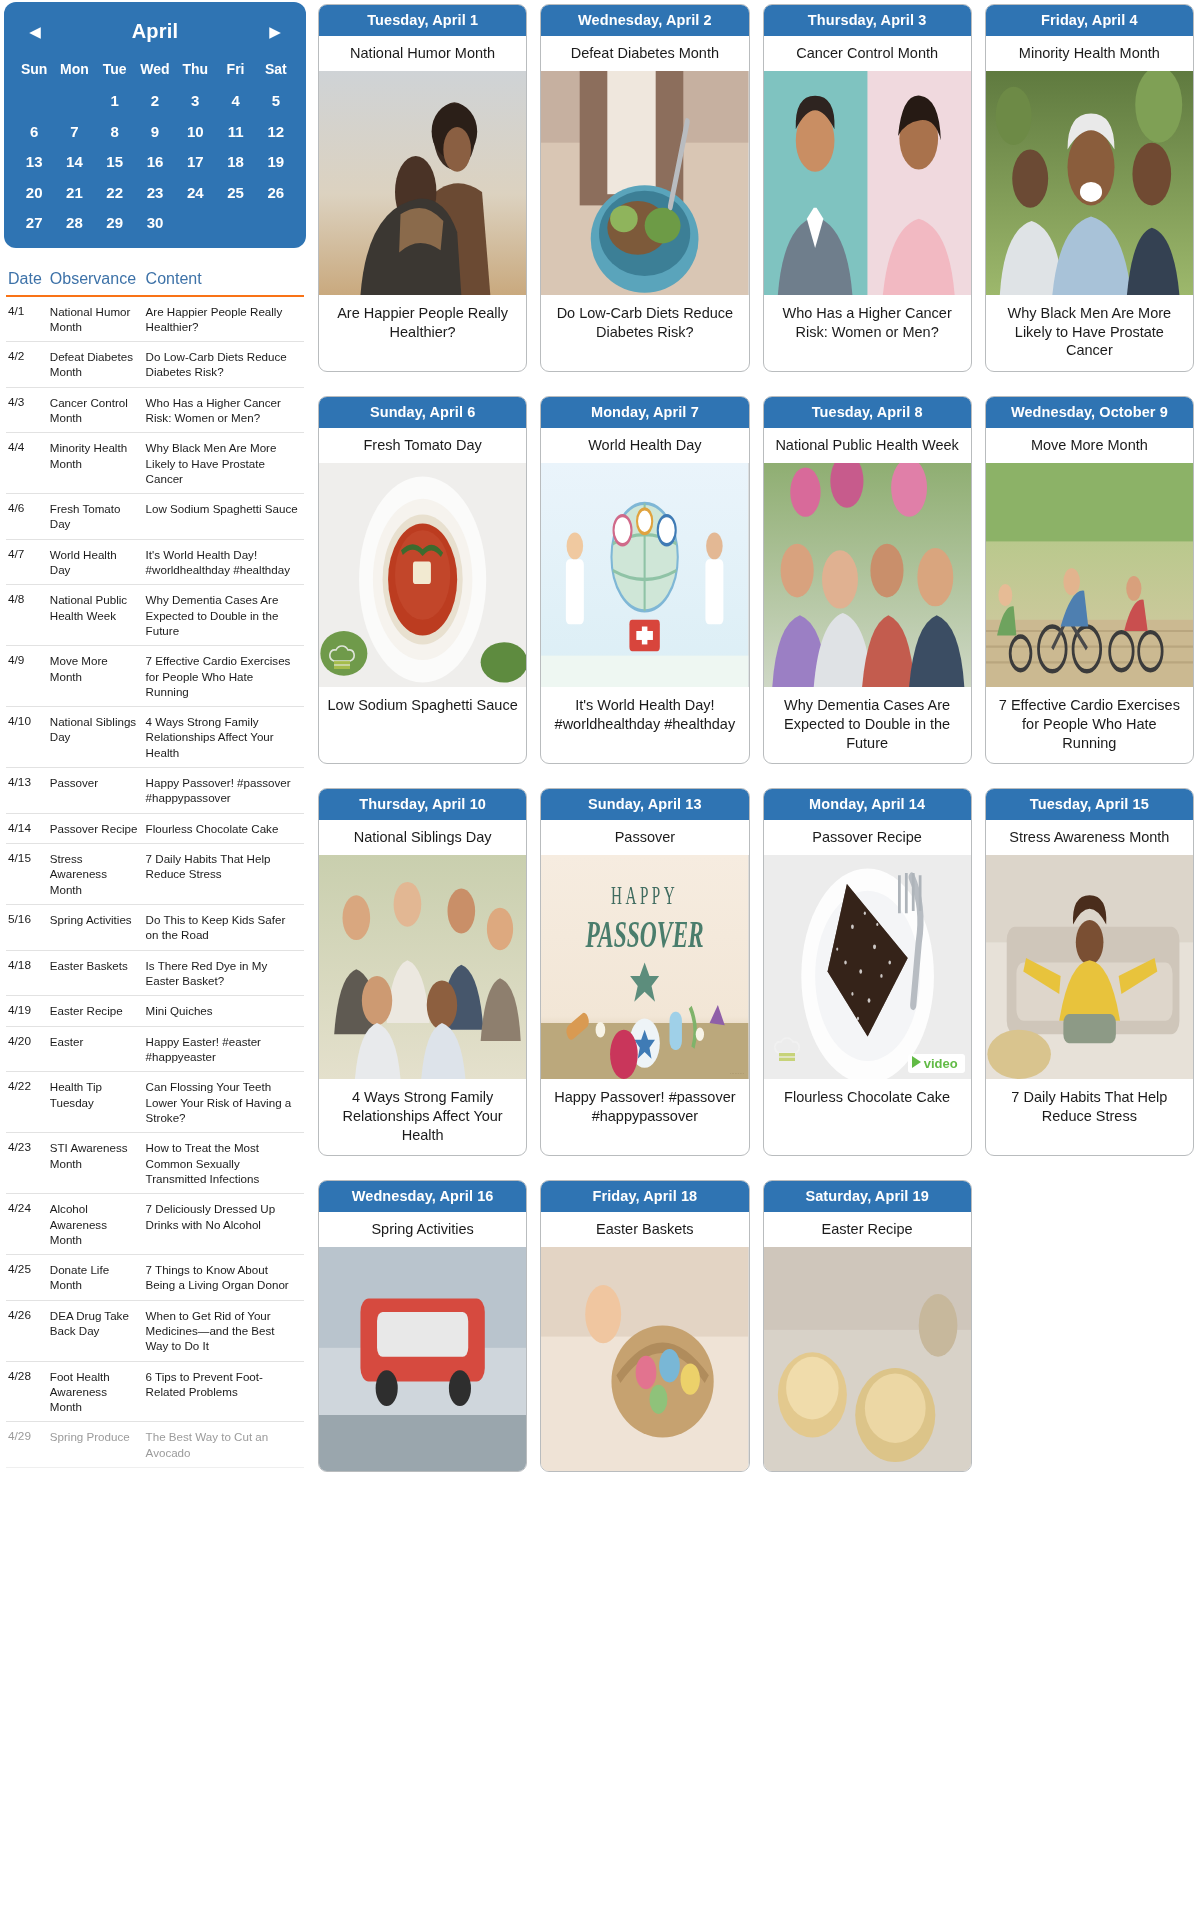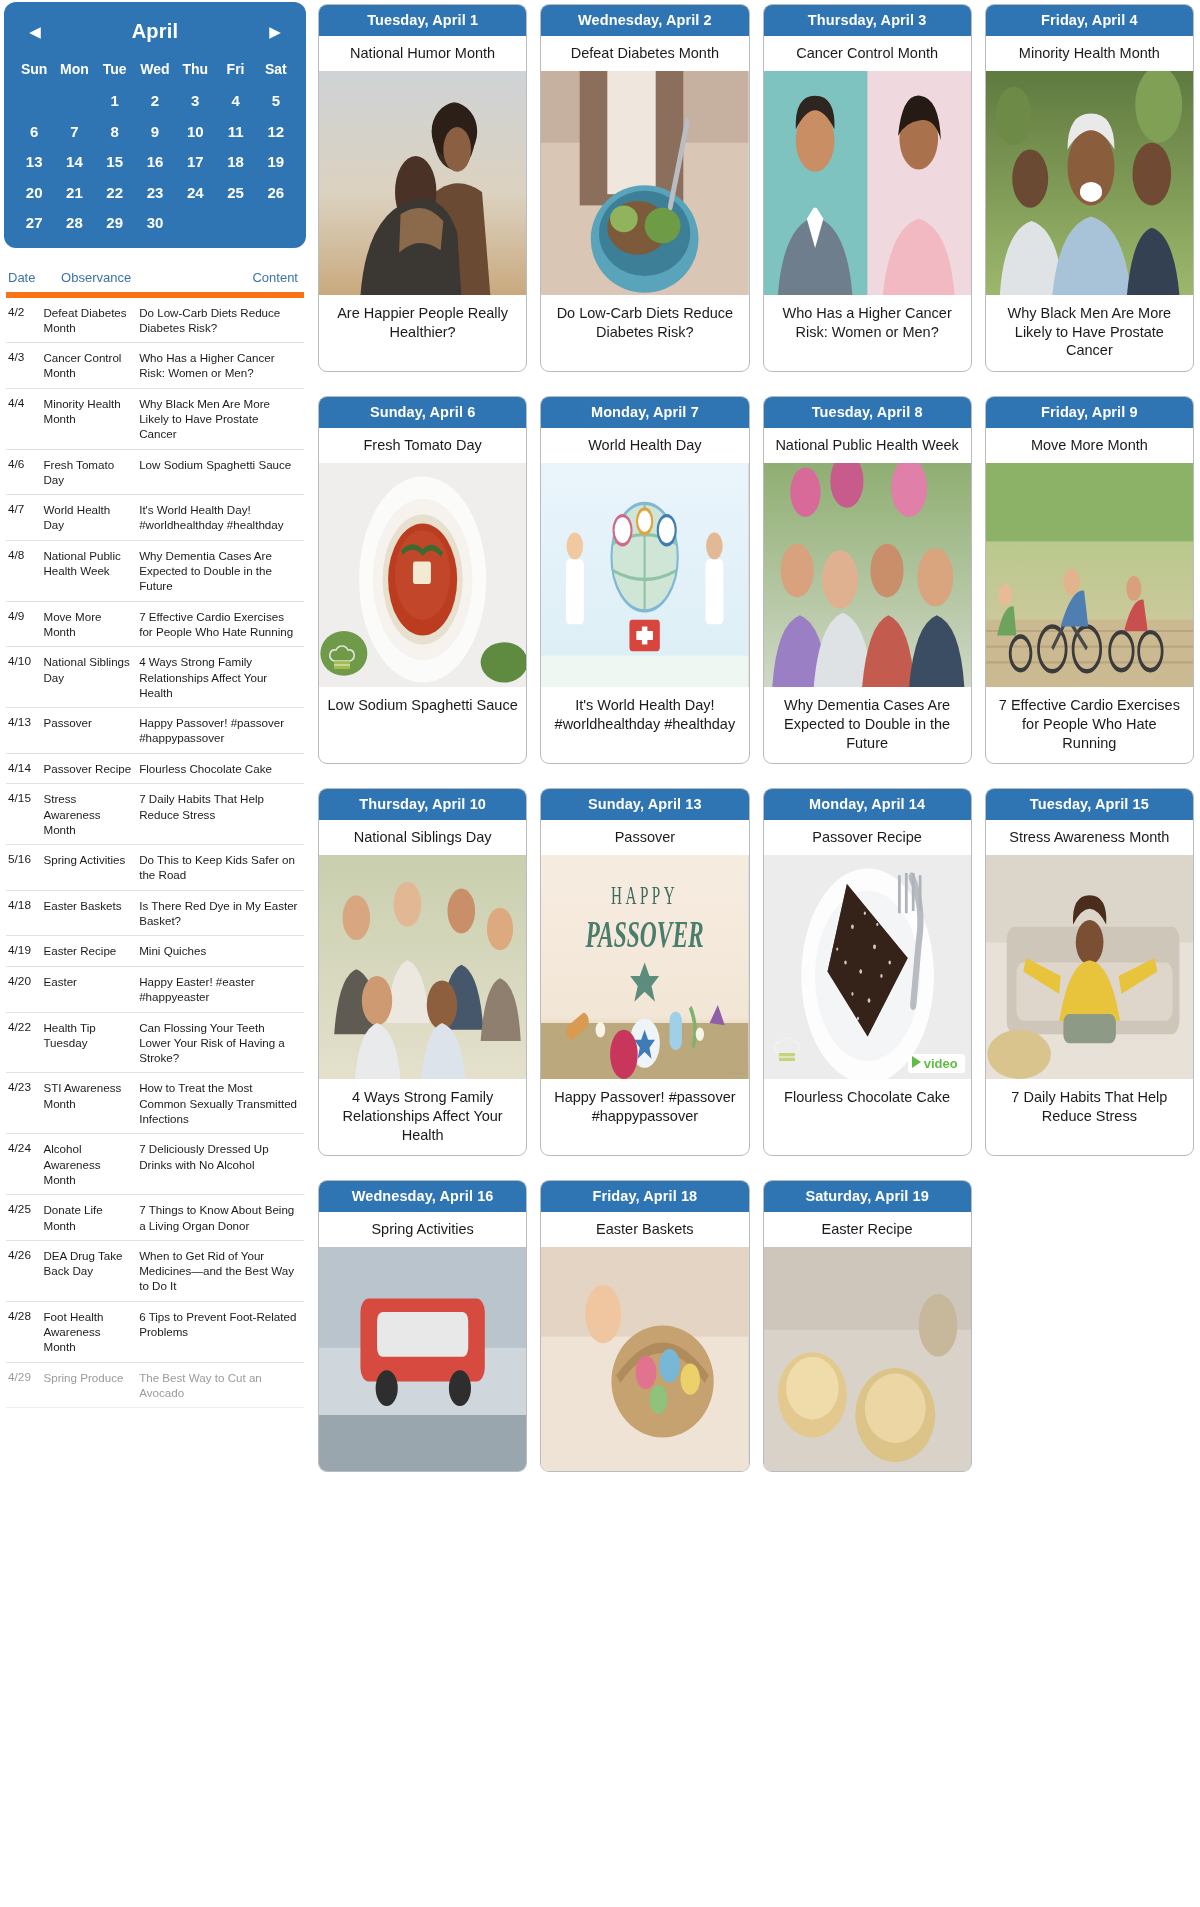--- a/index.html
+++ b/index.html
@@ -79,26 +79,26 @@
   .cal-day.empty { visibility: hidden; }
 
   
   .obs-table {
     margin: 22px 6px 0 6px;
     width: 298px;
     border-collapse: collapse;
     font-size: 11.6px;
   }
   .obs-table th {
-    text-align: right;
+    text-align: left;
     font-weight: 400;
-    font-size: 13px;
+    font-size: 16px;
     color: #3d72a8;
     padding: 0 6px 7px 2px;
-    border-bottom: 6px solid #f97316;
+    border-bottom: 2px solid #f97316;
     white-space: nowrap;
   }
   .obs-table td {
     vertical-align: top;
     padding: 7px 6px 7px 2px;
     border-bottom: 1px solid #e2e2e2;
     color: #1b1b1b;
     line-height: 1.32;
   }
   .obs-table td.c-date { width: 34px; white-space: nowrap; font-size: 11.8px; }
@@ -249,20 +249,25 @@
     <table class="obs-table">
       <thead>
         <tr>
           <th>Date</th>
           <th>Observance</th>
           <th>Content</th>
         </tr>
       </thead>
       <tbody id="obs-body">
           <tr>
+            <td class="c-date">4/1</td>
+            <td class="c-obs">National Humor Month</td>
+            <td class="c-cont">Are Happier People Really Healthier?</td>
+          </tr>
+          <tr>
             <td class="c-date">4/2</td>
             <td class="c-obs">Defeat Diabetes Month</td>
             <td class="c-cont">Do Low-Carb Diets Reduce Diabetes Risk?</td>
           </tr>
           <tr>
             <td class="c-date">4/3</td>
             <td class="c-obs">Cancer Control Month</td>
             <td class="c-cont">Who Has a Higher Cancer Risk: Women or Men?</td>
           </tr>
           <tr>
@@ -534,21 +539,21 @@
               <path d="M72 200 q8 -58 42 -66 q36 8 42 66z" fill="#dfe2e5"></path>
               <circle cx="178" cy="96" r="24" fill="#c98f6b"></circle>
               <path d="M142 200 q8 -56 38 -64 q32 8 38 64z" fill="#c35c4e"></path>
               <circle cx="248" cy="102" r="26" fill="#d9a57e"></circle>
               <path d="M210 200 q8 -56 40 -64 q34 8 40 64z" fill="#3b4d63"></path>
             </svg>
           </div>
           <div class="card-cap">Why Dementia Cases Are Expected to Double in the Future</div>
         </div>
         <div class="card">
-          <div class="card-head">Friday, April 9</div>
+          <div class="card-head">Wednesday, October 9</div>
           <div class="card-obs">Move More Month</div>
           <div class="card-img">
             <svg viewBox="0 0 300 200" preserveAspectRatio="none">
               <defs>
                 <linearGradient id="g8" x1="0" y1="0" x2="0" y2="1">
                   <stop offset="0" stop-color="#a9c87f"></stop>
                   <stop offset="1" stop-color="#d8c9a6"></stop>
                 </linearGradient>
               </defs>
               <rect width="300" height="200" fill="url(#g8)"></rect>

